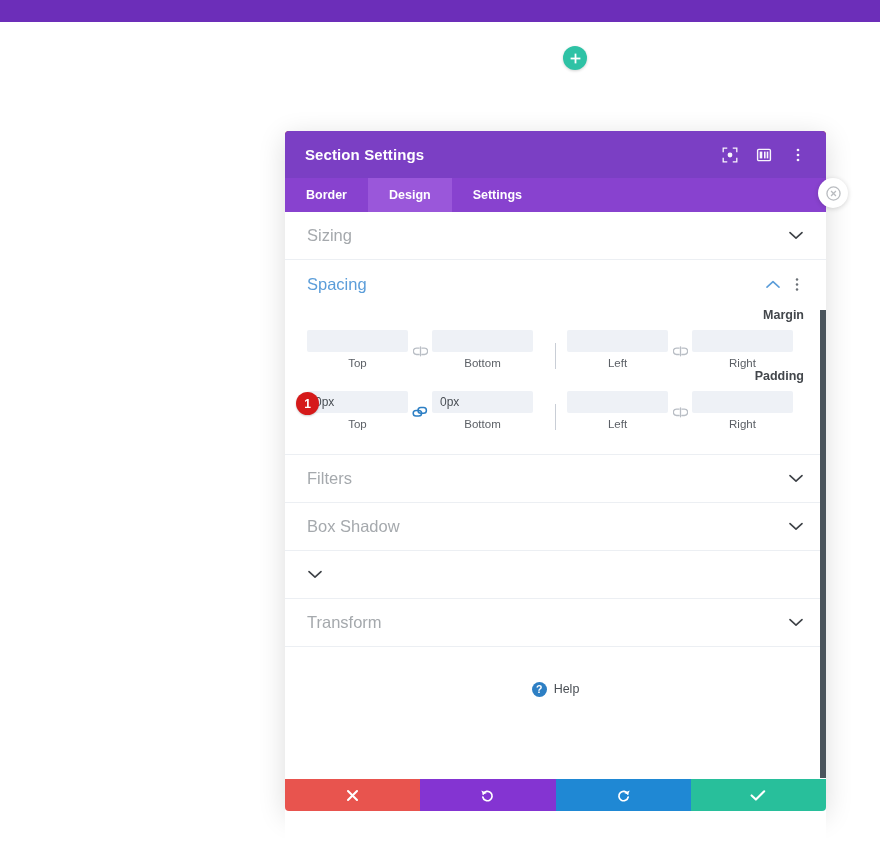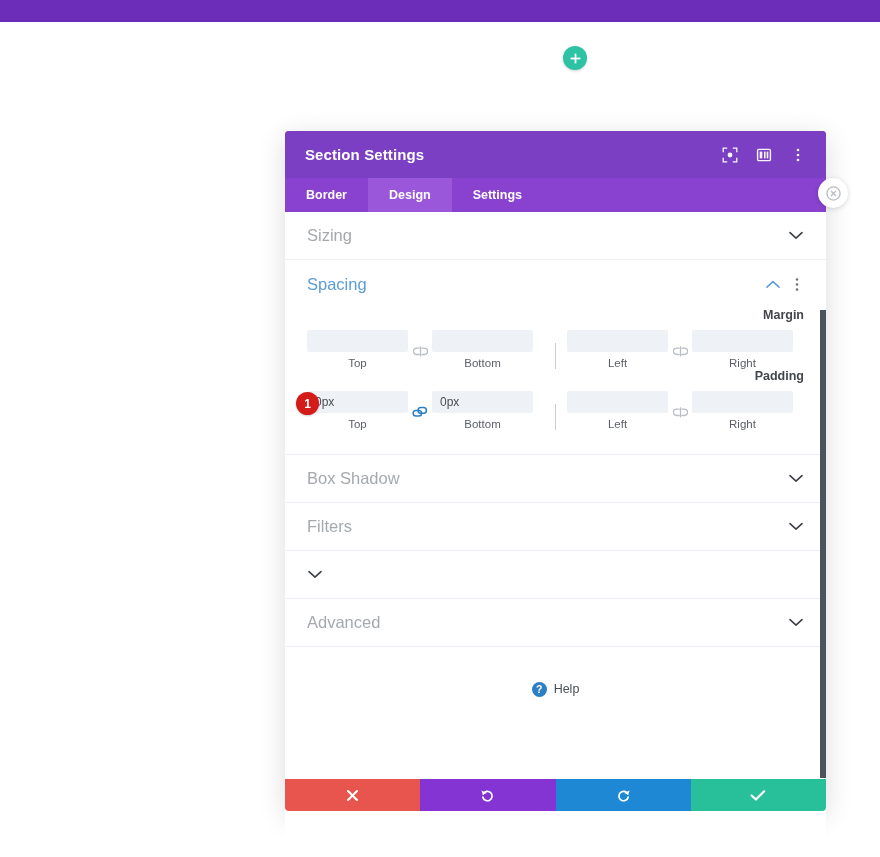--- a/index.html
+++ b/index.html
@@ -326,47 +326,47 @@
               <input class="inp" type="text" value="" style="">
               <div class="sub">Right</div>
             </div>
           </div>
         </div>
       </div>
     </div>
 
 
     <div class="toggle-row">
+      <div class="toggle-title">Filters</div>
+      <div class="chev">
+        <svg width="14" height="9" viewBox="0 0 14 9">
+            <path d="M1 1.6 L7 7.2 L13 1.6" stroke="#3d4146" stroke-width="1.6" fill="none" stroke-linecap="round" stroke-linejoin="round"></path>
+          </svg>
+      </div>
+    </div>
+
+    <div class="toggle-row">
       <div class="toggle-title">Box Shadow</div>
       <div class="chev">
         <svg width="14" height="9" viewBox="0 0 14 9">
             <path d="M1 1.6 L7 7.2 L13 1.6" stroke="#3d4146" stroke-width="1.6" fill="none" stroke-linecap="round" stroke-linejoin="round"></path>
           </svg>
       </div>
     </div>
 
     <div class="toggle-row">
-      <div class="toggle-title">Filters</div>
       <div class="chev">
         <svg width="14" height="9" viewBox="0 0 14 9">
             <path d="M1 1.6 L7 7.2 L13 1.6" stroke="#3d4146" stroke-width="1.6" fill="none" stroke-linecap="round" stroke-linejoin="round"></path>
           </svg>
       </div>
     </div>
 
     <div class="toggle-row">
-      <div class="chev">
-        <svg width="14" height="9" viewBox="0 0 14 9">
-            <path d="M1 1.6 L7 7.2 L13 1.6" stroke="#3d4146" stroke-width="1.6" fill="none" stroke-linecap="round" stroke-linejoin="round"></path>
-          </svg>
-      </div>
-    </div>
-
-    <div class="toggle-row">
-      <div class="toggle-title">Advanced</div>
+      <div class="toggle-title">Transform</div>
       <div class="chev">
         <svg width="14" height="9" viewBox="0 0 14 9">
             <path d="M1 1.6 L7 7.2 L13 1.6" stroke="#3d4146" stroke-width="1.6" fill="none" stroke-linecap="round" stroke-linejoin="round"></path>
           </svg>
       </div>
     </div>
 
     <div class="help-row">
       <div class="help-icon">?</div>
       <div class="help-text">Help</div>

